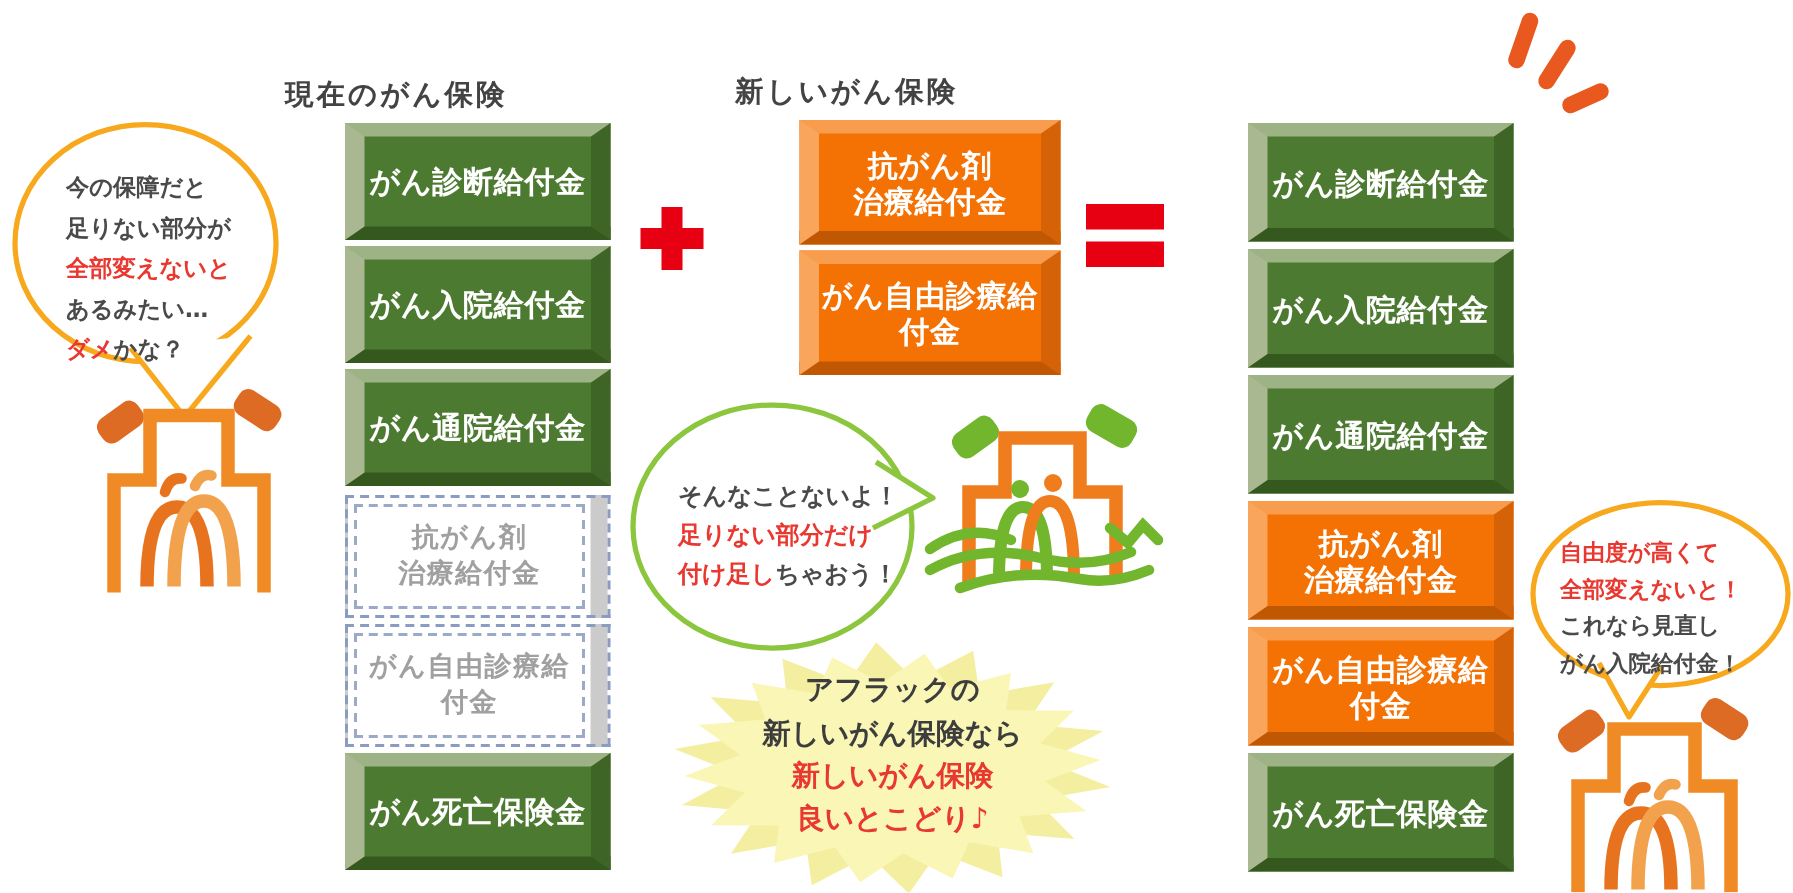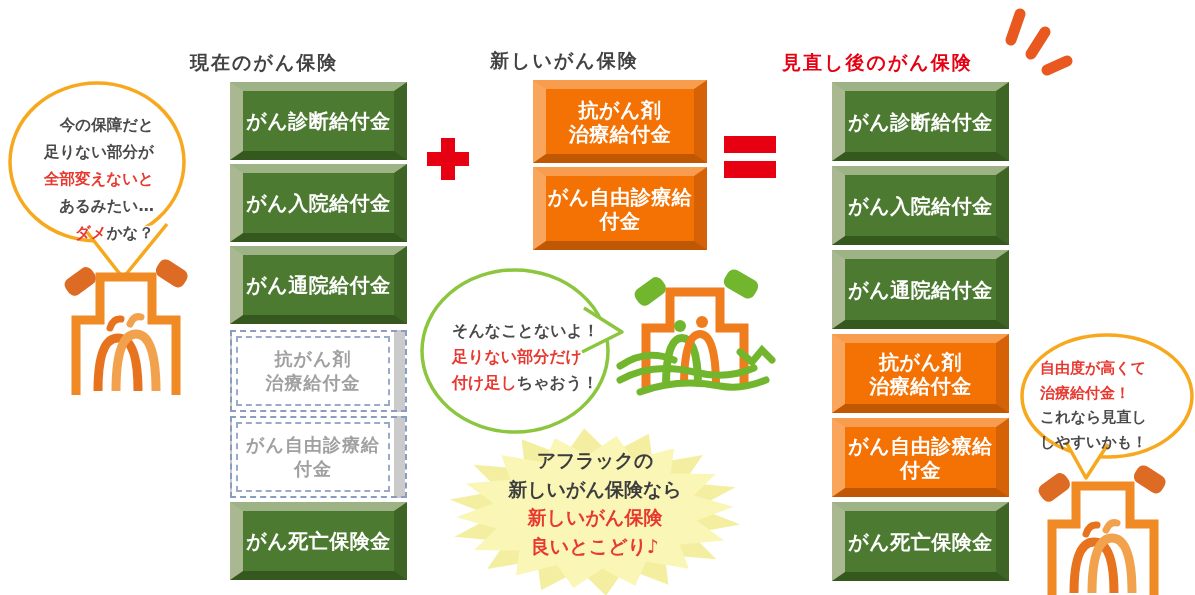--- a/index.html
+++ b/index.html
@@ -40,39 +40,38 @@
   .equals { position:absolute; left:724px; top:136px; width:52px; height:44px; }
   .equals .b1,.equals .b2 { position:absolute; left:0; width:52px; height:17px; background:#e60012; }
   .equals .b1 { top:0; } .equals .b2 { top:25px; }
 
   
   .bubble-text { position:absolute; font-weight:bold; }
   .bubble-text .line { white-space:nowrap; }
   .dark { color:#4a4a4a; }
   .red  { color:#e8382f; }
 
-  .lb-text { left:44px;  top:112px; font-size:15.5px; line-height:27px;text-align:right; }
+  .lb-text { left:44px;  top:112px; font-size:15.5px; line-height:27px; }
   .mb-text { left:452px; top:318px; font-size:16px;   line-height:26px; }
   .rb-text { left:1040px;top:356px; font-size:15px;   line-height:24.5px; }
 
   
   .star-text { position:absolute; left:450px; top:446px; width:290px; text-align:center;
     font-weight:bold; font-size:19px; line-height:28.5px; }
   .star-text .dark { color:#3d3d3d; }
 
   svg { position:absolute; overflow:visible; }
 </style>
 </head>
 <body>
 
 <div class="stage">
 
   <div class="col-title" style="left:190px; top:50px; width:217px;">現在のがん保険</div>
   <div class="col-title" style="left:490px; top:48px; width:220px;">新しいがん保険</div>
-  <div class="col-title red" style="left:782px; top:50px; width:237px;">見直し後のがん保険</div>
 
   <svg style="left:995px; top:4px;" width="78" height="74" viewBox="0 0 78 74">
     <g stroke="#e8581f" stroke-width="11" stroke-linecap="round" fill="none">
       <line x1="16" y1="36" x2="25" y2="10"></line>
       <line x1="36" y1="50" x2="50" y2="28"></line>
       <line x1="52" y1="66" x2="72" y2="57"></line>
     </g>
   </svg>
 
   <div class="col" style="left:190px; top:82px; width:217px;">
@@ -169,23 +168,23 @@
     <div class="line"><span class="red">新しいがん保険</span></div>
     <div class="line"><span class="red">良いとこどり♪</span></div>
   </div>
 
   <svg style="left:1018px; top:332px;" width="177" height="152" viewBox="0 0 177 152">
     <ellipse cx="89" cy="64" rx="85" ry="61" fill="#ffffff" stroke="#f7a81d" stroke-width="3.5"></ellipse>
     <path d="M48 110 L68 146 L90 112" fill="#ffffff" stroke="#f7a81d" stroke-width="3.5" stroke-linejoin="round"></path>
   </svg>
   <div class="bubble-text rb-text">
     <div class="line"><span class="red">自由度が高くて</span></div>
-    <div class="line"><span class="red">治療給付金！</span></div>
+    <div class="line"><span class="red">全部変えないと！</span></div>
     <div class="line"><span class="dark">これなら見直し</span></div>
-    <div class="line"><span class="dark">しやすいかも！</span></div>
+    <div class="line"><span class="dark">がん入院給付金！</span></div>
   </div>
 
   <svg style="left:1032px; top:458px;" width="140" height="137" viewBox="0 0 140 137">
     <rect x="6" y="20" width="32" height="19" rx="7" fill="#dd6b24" transform="rotate(-36 22 29)"></rect>
     <rect x="102" y="12" width="32" height="19" rx="7" fill="#dd6b24" transform="rotate(33 118 21)"></rect>
     <path d="M20 137 V66 H44 V28 H98 V66 H122 V137" fill="none" stroke="#f08a24" stroke-width="9"></path>
     <path d="M54 76 q3 -10 11 -9" fill="none" stroke="#e8731f" stroke-width="7" stroke-linecap="round"></path>
     <path d="M74 72 q4 -9 11 -7" fill="none" stroke="#f2a24c" stroke-width="7" stroke-linecap="round"></path>
     <path d="M42 135 Q42 84 62 84 Q82 84 82 135" fill="none" stroke="#e8731f" stroke-width="9"></path>
     <path d="M60 135 Q60 80 80 80 Q100 80 100 135" fill="none" stroke="#f2a24c" stroke-width="9"></path>

